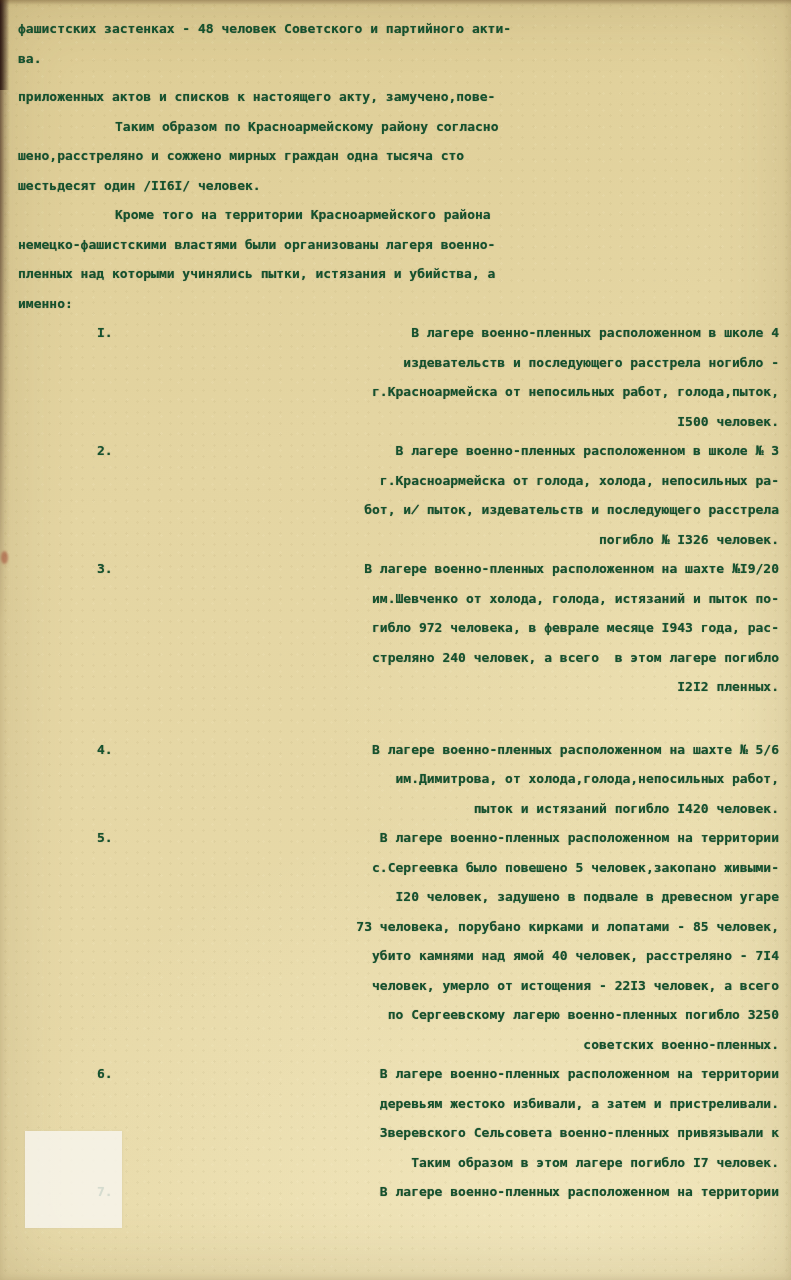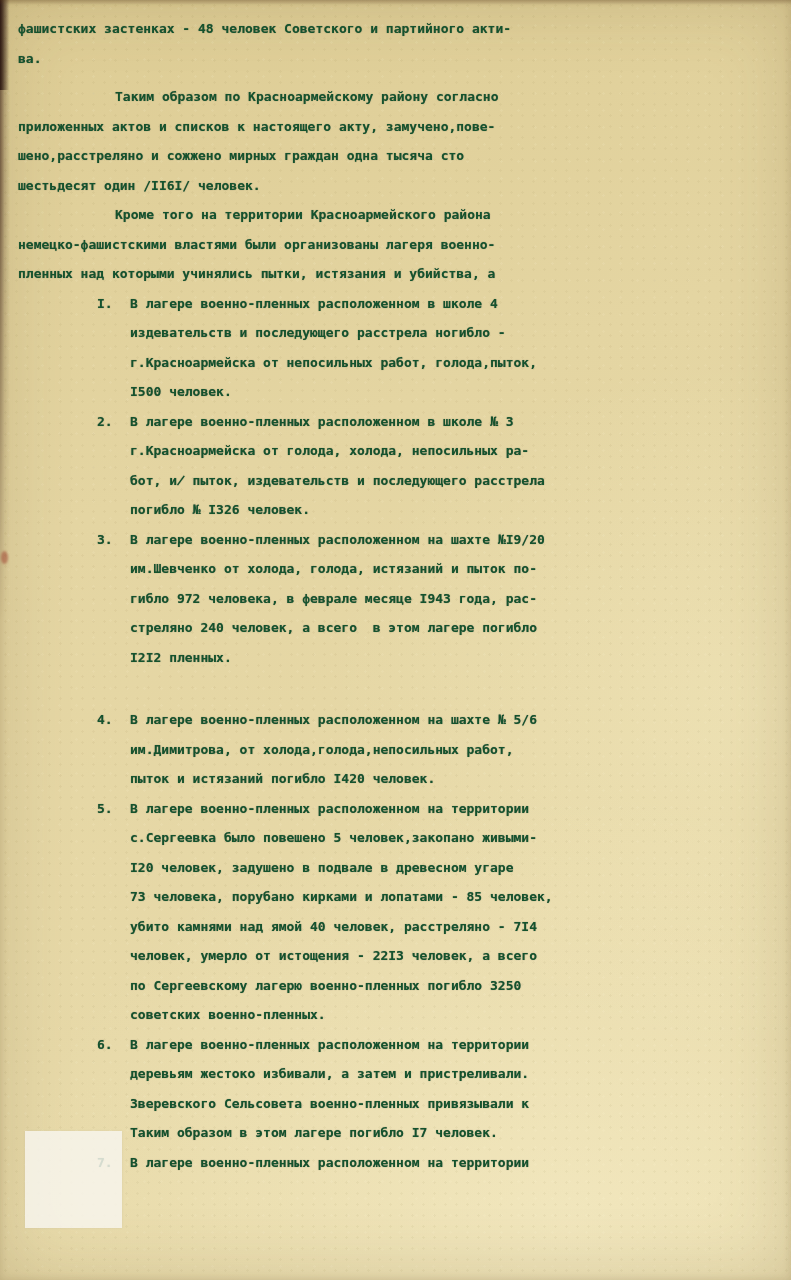--- a/index.html
+++ b/index.html
@@ -49,21 +49,21 @@
     line-height: 29.5px;
     text-shadow: 0 0 1px rgba(44,42,52,0.55);
   }
   .line { white-space: pre; }
   .line.indent { padding-left: 97px; }
   .block { margin: 0; }
   .block.gap-sm { margin-top: 9px; }
   .block.gap-lg { margin-top: 33px; }
   .block.item { display: flex; align-items: flex-start; }
   .block.item .num { flex: 0 0 33px; margin-left: 79px; }
-  .block.item .itext { flex: 1 1 auto; }
+  .block.item .itext { flex: 1 1 auto; text-align: right; }
 
   .wm-box {
     position: absolute; left: 25px; top: 1131px; width: 97px; height: 97px;
     background: rgba(247, 244, 236, 0.85);
     box-shadow: 0 0 2px rgba(200,190,160,0.4);
   }
 </style>
 </head>
 <body>
 
@@ -72,29 +72,30 @@
 <div class="edge-corner"></div>
 <div class="edge-top"></div>
 <div class="stain-red"></div>
 
 <main id="doc">
     <div class="block para">
       <div class="line">фашистских застенках - 48 человек Советского и партийного акти-</div>
       <div class="line">ва.</div>
     </div>
     <div class="block para gap-sm">
+      <div class="line">приложенных актов и списков к настоящего акту, замучено,пове-</div>
       <div class="line indent">Таким образом по Красноармейскому району согласно</div>
-      <div class="line">приложенных актов и списков к настоящего акту, замучено,пове-</div>
       <div class="line">шено,расстреляно и сожжено мирных граждан одна тысяча сто</div>
       <div class="line">шестьдесят один /II6I/ человек.</div>
     </div>
     <div class="block para">
       <div class="line indent">Кроме того на территории Красноармейского района</div>
       <div class="line">немецко-фашистскими властями были организованы лагеря военно-</div>
       <div class="line">пленных над которыми учинялись пытки, истязания и убийства, а</div>
+      <div class="line">именно:</div>
     </div>
     <div class="block item">
       <span class="num">I.</span>
       <div class="itext">
         <div class="line">В лагере военно-пленных расположенном в школе 4</div>
         <div class="line">издевательств и последующего расстрела ногибло -</div>
         <div class="line">г.Красноармейска от непосильных работ, голода,пыток,</div>
         <div class="line">I500 человек.</div>
       </div>
     </div>

